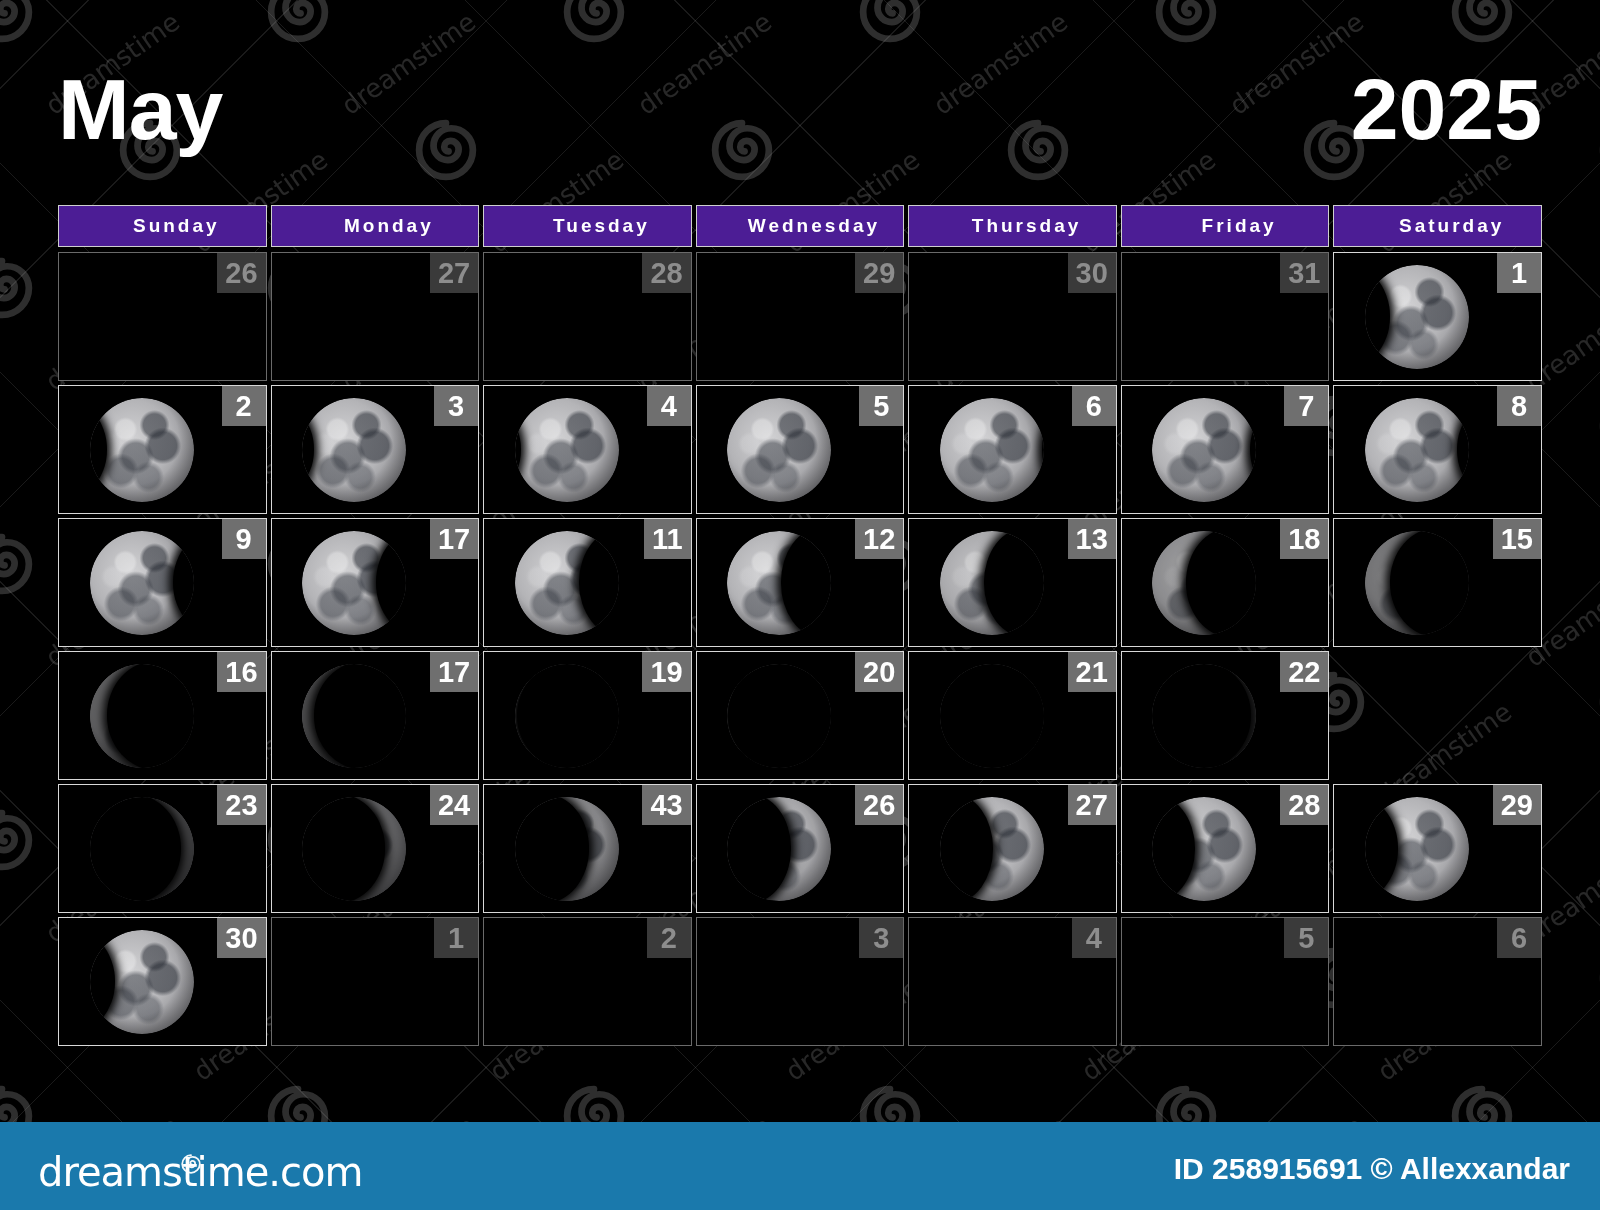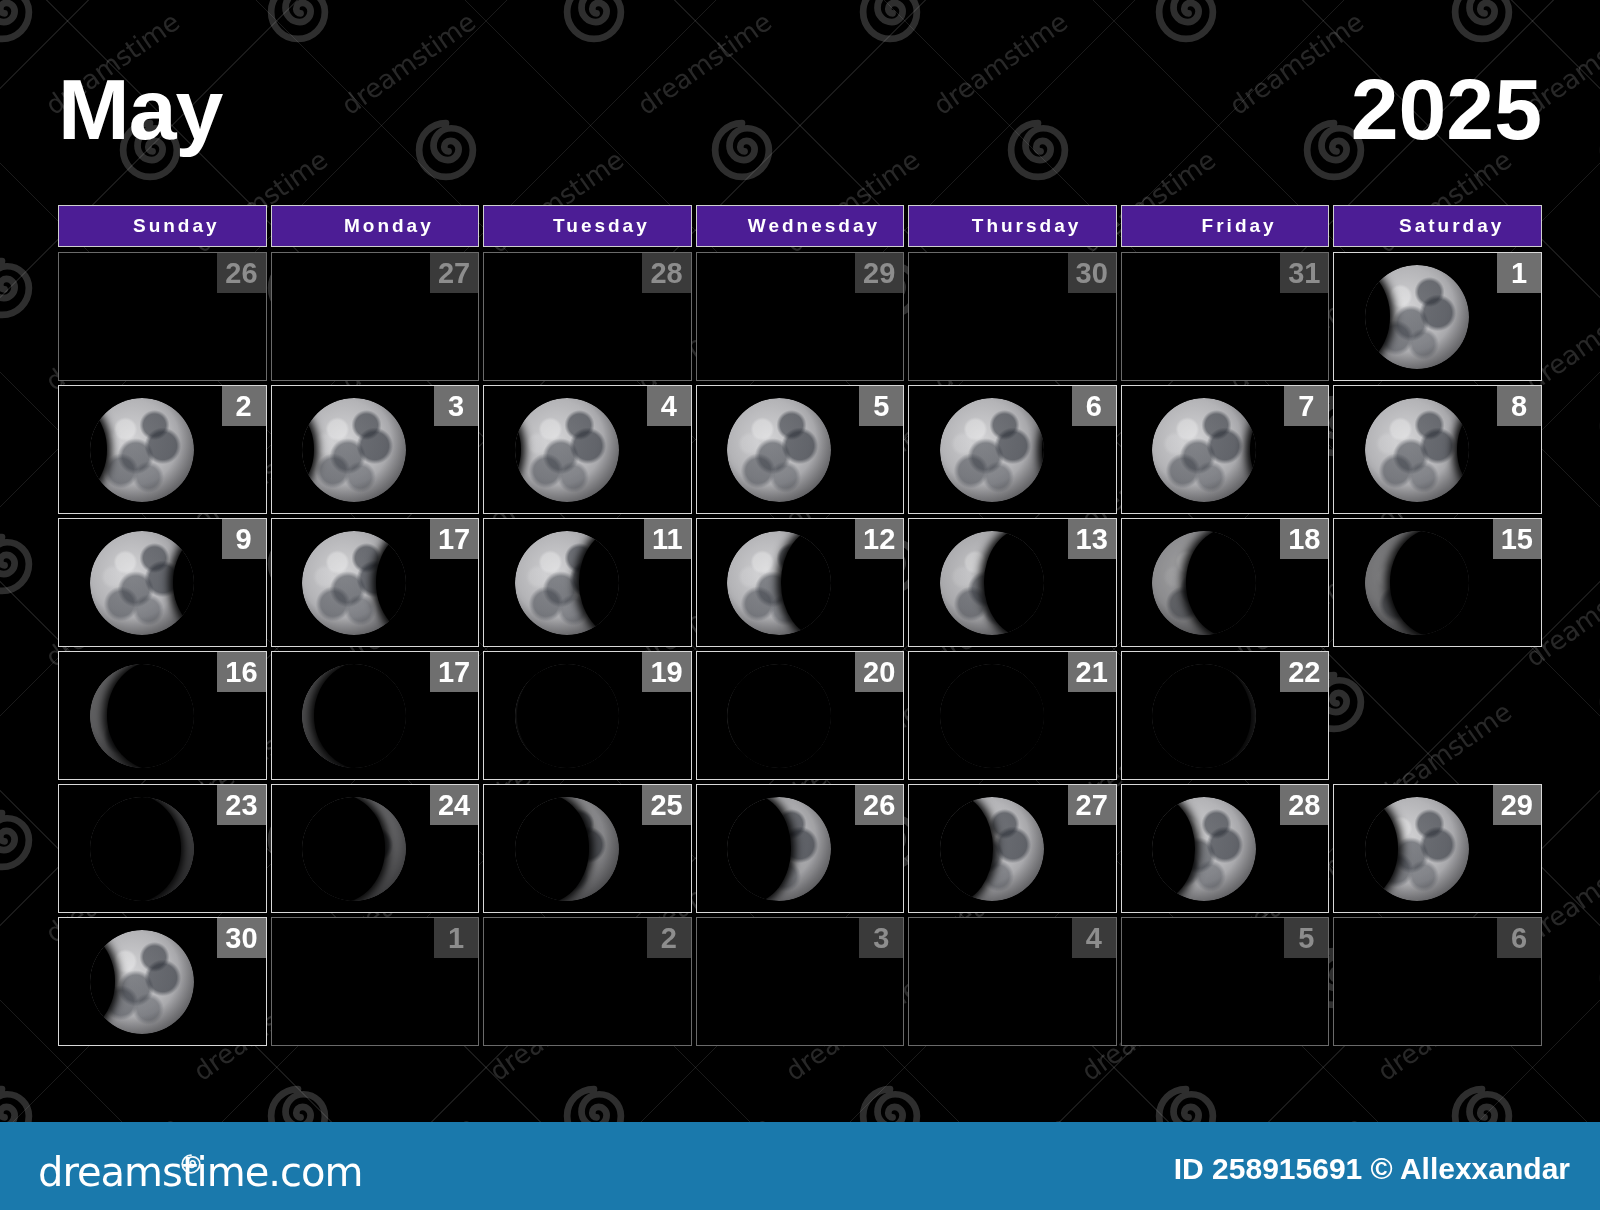--- a/index.html
+++ b/index.html
@@ -703,21 +703,21 @@
           </div>
           <div class="badge in">24</div>
         </div>
         <div class="cell">
           <div class="moon">
             <div class="disc"></div>
             <div class="shade soft" style="left: -33%; width: 104%; border-radius: 40.76% / 50%;"></div>
             <div class="limb"></div>
             <div class="dim" style="opacity: 0.204;"></div>
           </div>
-          <div class="badge in">25</div>
+          <div class="badge in">43</div>
         </div>
         <div class="cell">
           <div class="moon">
             <div class="disc"></div>
             <div class="shade soft" style="left: -43%; width: 104%; border-radius: 37.96% / 50%;"></div>
             <div class="limb"></div>
             <div class="dim" style="opacity: 0.034;"></div>
           </div>
           <div class="badge in">26</div>
         </div>

